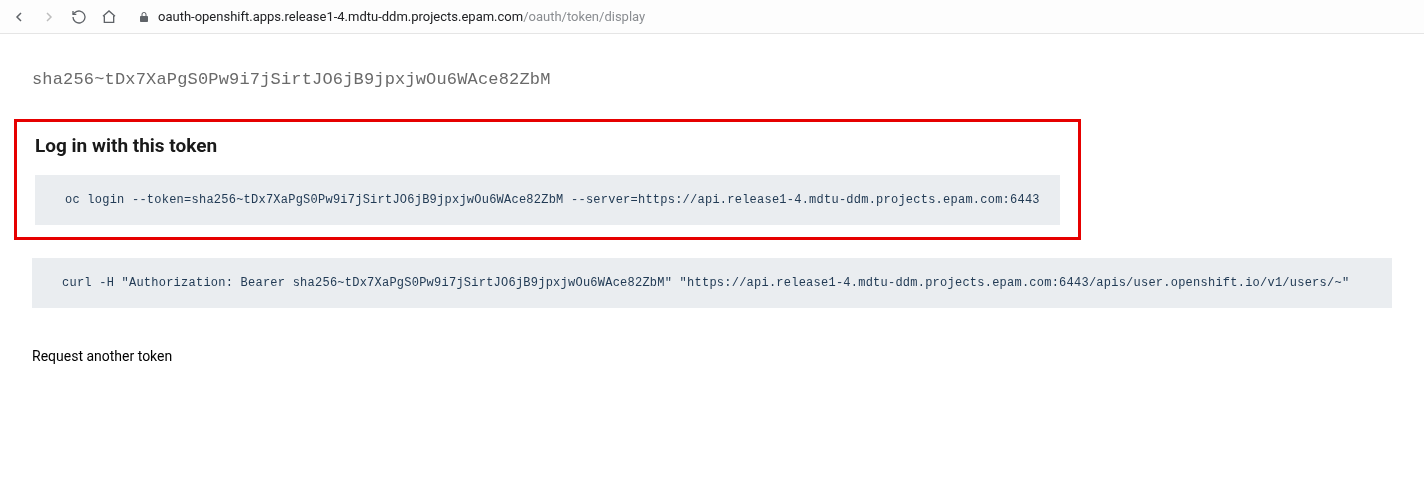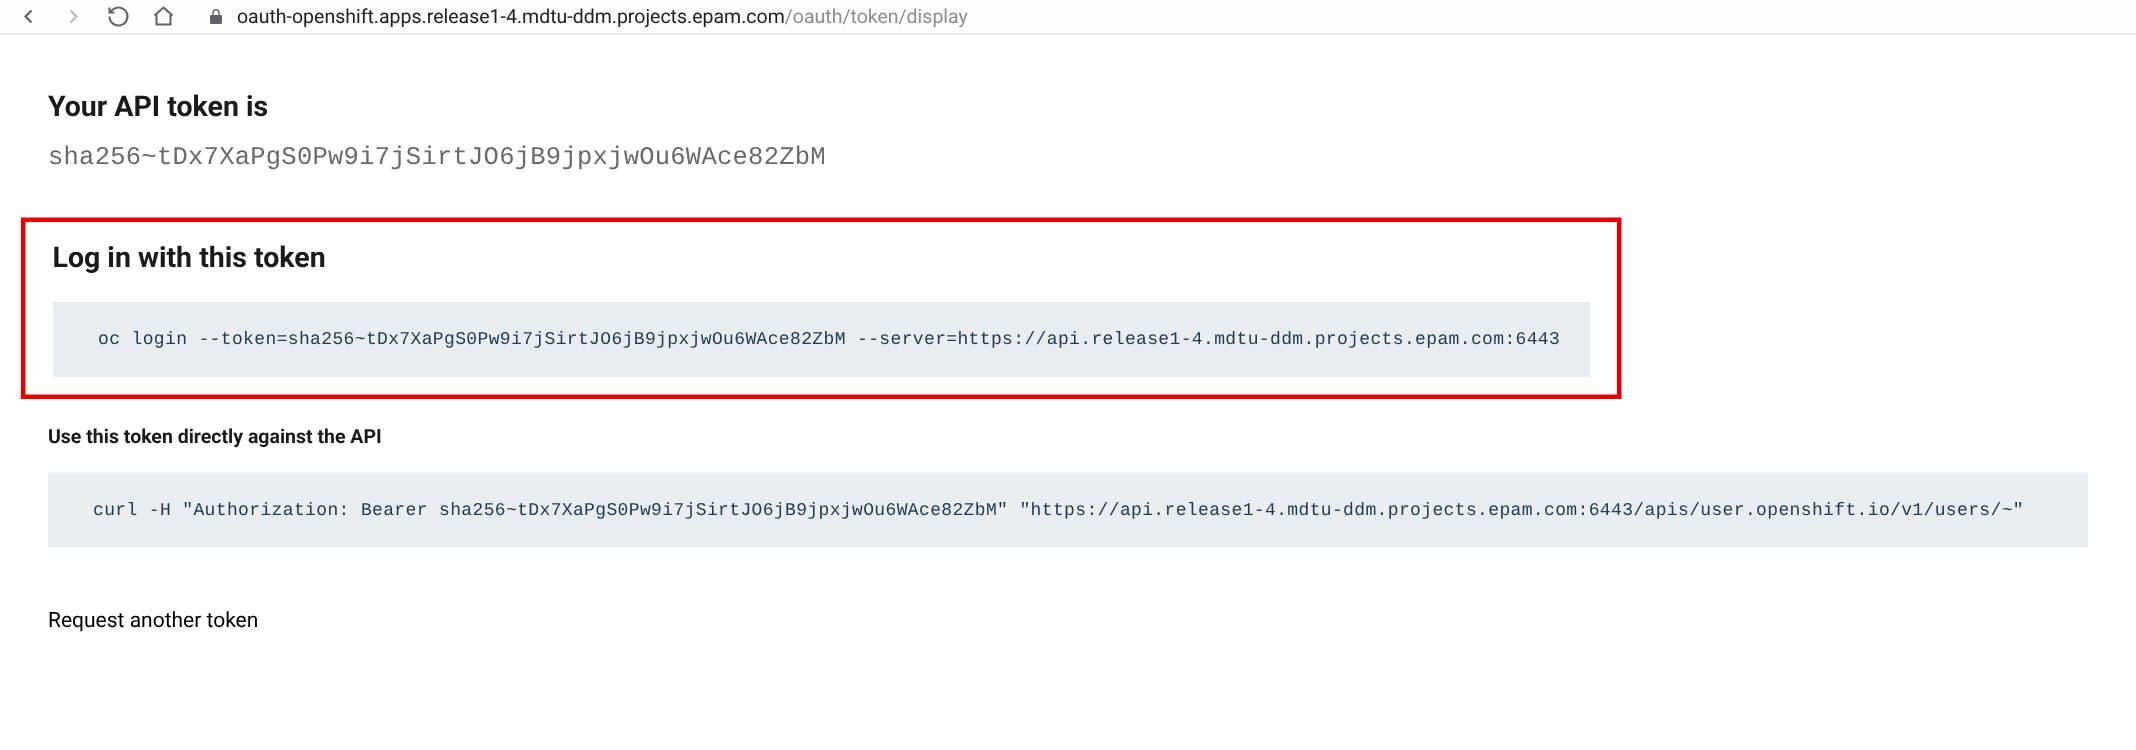--- a/index.html
+++ b/index.html
@@ -8,21 +8,21 @@
       box-sizing: border-box;
     }
     body {
       font-family: -apple-system, BlinkMacSystemFont, "Segoe UI", Roboto, Helvetica, Arial, sans-serif;
       background: #ffffff;
       width: 1424px;
       height: 500px;
       overflow: hidden;
     }
     .browser-toolbar {
-      height: 23px;
+      height: 34px;
       background: #fdfdfd;
       border-bottom: 1px solid #e5e5e5;
       display: flex;
       align-items: center;
       padding: 0 10px;
       gap: 12px;
     }
     .nav-btn {
       width: 18px;
       height: 18px;
@@ -149,25 +149,23 @@
   </div>
   <div class="url-bar">
     <svg class="lock-icon" viewBox="0 0 24 24" fill="currentColor">
         <path d="M18 10h-1V7c0-2.76-2.24-5-5-5S7 4.24 7 7v3H6c-1.1 0-2 .9-2 2v8c0 1.1.9 2 2 2h12c1.1 0 2-.9 2-2v-8c0-1.1-.9-2-2-2zM9 7c0-1.66 1.34-3 3-3s3 1.34 3 3v3H9V7z"></path>
       </svg>
     <span><span class="url-domain">oauth-openshift.apps.release1-4.mdtu-ddm.projects.epam.com</span><span class="url-path">/oauth/token/display</span></span>
   </div>
 </div>
 
 <div class="content">
-  <h2>Your API token is</h2>
   <div class="token-value">sha256~tDx7XaPgS0Pw9i7jSirtJO6jB9jpxjwOu6WAce82ZbM</div>
 
   <div class="highlighted-box">
     <h2>Log in with this token</h2>
     <div class="code-block">oc login --token=sha256~tDx7XaPgS0Pw9i7jSirtJO6jB9jpxjwOu6WAce82ZbM --server=https://api.release1-4.mdtu-ddm.projects.epam.com:6443</div>
   </div>
 
-  <h3>Use this token directly against the API</h3>
   <div class="code-block-wide">curl -H "Authorization: Bearer sha256~tDx7XaPgS0Pw9i7jSirtJO6jB9jpxjwOu6WAce82ZbM" "https://api.release1-4.mdtu-ddm.projects.epam.com:6443/apis/user.openshift.io/v1/users/~"</div>
 
   <a class="link">Request another token</a>
 </div>
 
 </body></html>

